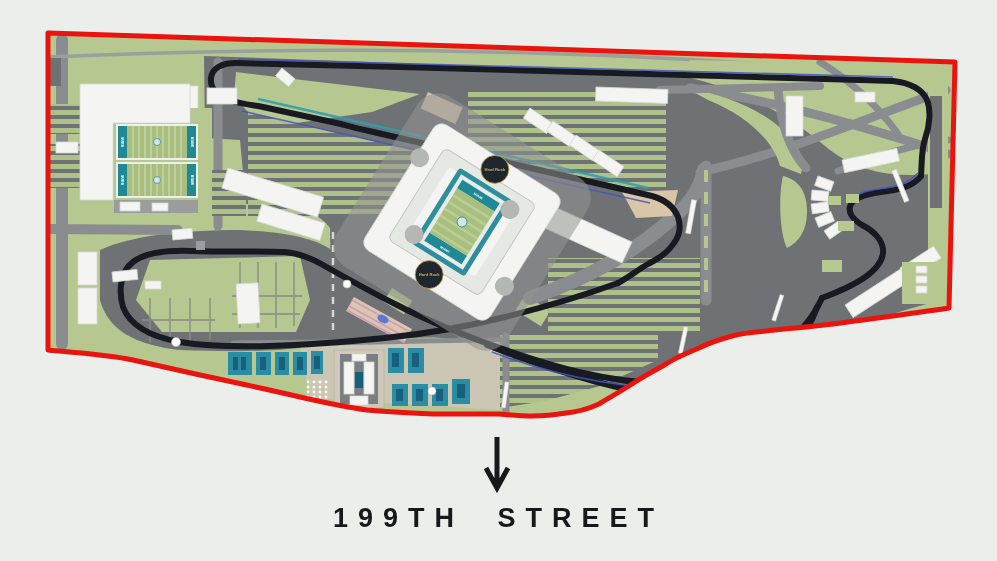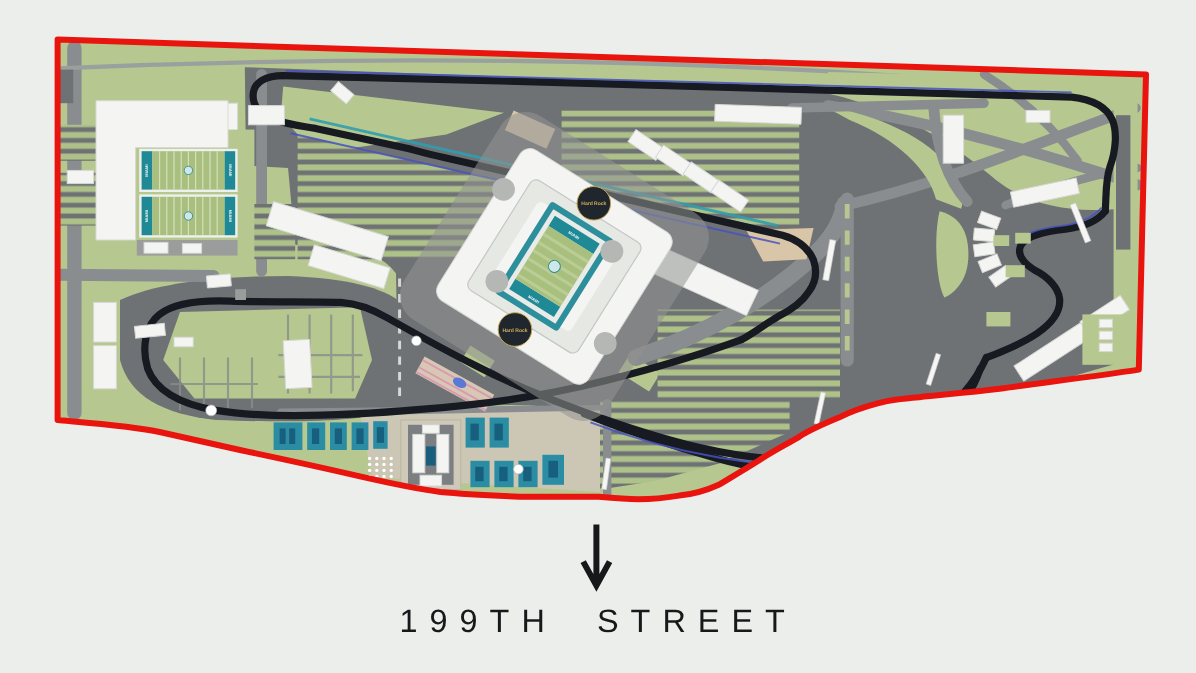--- a/index.html
+++ b/index.html
@@ -23,21 +23,21 @@
   .ez{fill:var(--endzone_teal,#1f8a96);}
   .wdot{fill:#ffffff;stroke:#b9bcb9;stroke-width:.6;}
   .tick{fill:#f6f7f5;stroke:#c9ccc9;stroke-width:.5;}
   .grid{stroke:#8a8d89;stroke-width:1.8;opacity:.8;}
   .micro{font-size:3.2px;fill:#ffffff;font-weight:bold;letter-spacing:.2px;}
   .logo-t{font-size:4.2px;fill:var(--logo_gold,#d4af5a);font-weight:bold;text-anchor:middle;}
   .boundary-stroke{fill:none;stroke:var(--boundary_red,#e9140d);stroke-width:5;stroke-linejoin:round;}
   
   .arrow{position:absolute;left:481px;top:434px;}
   .street-label{position:absolute;left:0;top:503px;width:100%;text-align:center;
-      color:var(--text_dark,#17181a);font-size:27px;font-weight:400;
+      color:var(--text_dark,#17181a);font-size:27px;font-weight:700;
       letter-spacing:10px;word-spacing:16px;}
 </style>
 </head>
 <body>
 
 <div class="stage">
 <svg width="997" height="561" viewBox="0 0 997 561">
   <defs>
     <pattern id="ph" width="10" height="9" patternUnits="userSpaceOnUse">
       <rect width="10" height="9" fill="#6f7275"></rect>

